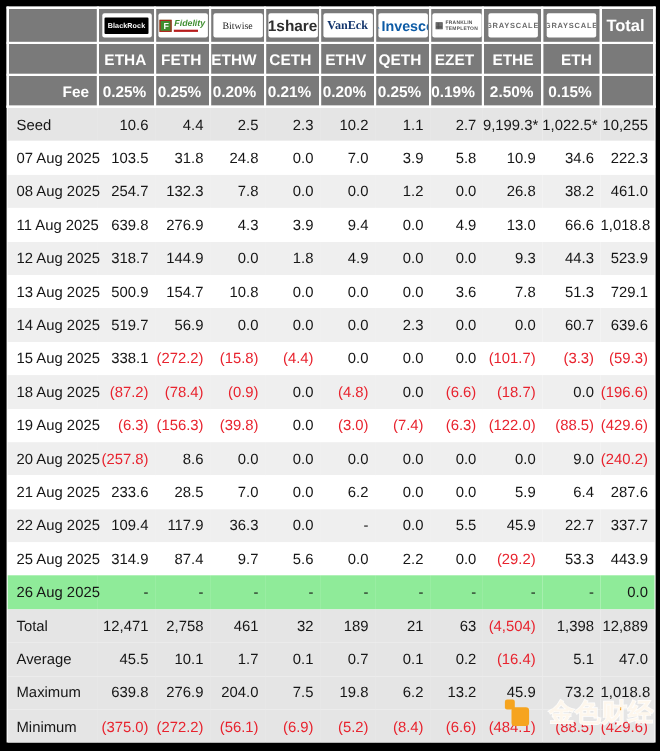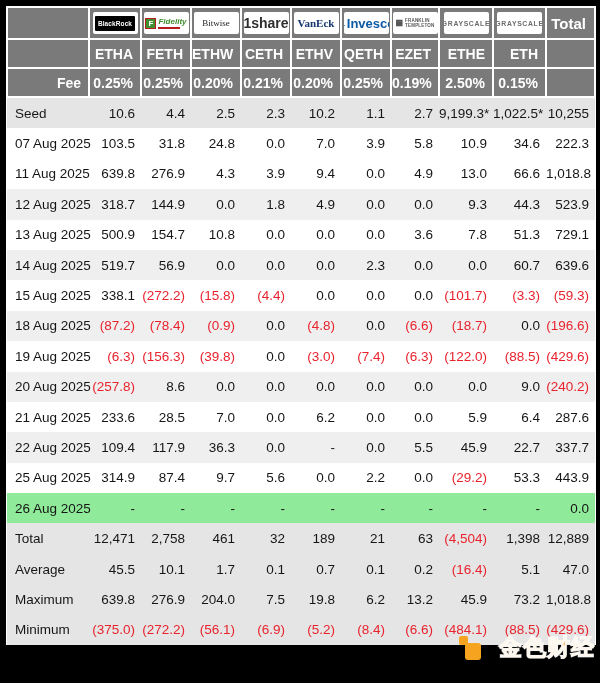--- a/index.html
+++ b/index.html
@@ -190,20 +190,33 @@
           <td>31.8</td>
           <td>24.8</td>
           <td>0.0</td>
           <td>7.0</td>
           <td>3.9</td>
           <td>5.8</td>
           <td>10.9</td>
           <td>34.6</td>
           <td>222.3</td>
         </tr>
+        <tr class="data even">
+          <td class="label">08 Aug 2025</td>
+          <td>254.7</td>
+          <td>132.3</td>
+          <td>7.8</td>
+          <td>0.0</td>
+          <td>0.0</td>
+          <td>1.2</td>
+          <td>0.0</td>
+          <td>26.8</td>
+          <td>38.2</td>
+          <td>461.0</td>
+        </tr>
         <tr class="data odd">
           <td class="label">11 Aug 2025</td>
           <td>639.8</td>
           <td>276.9</td>
           <td>4.3</td>
           <td>3.9</td>
           <td>9.4</td>
           <td>0.0</td>
           <td>4.9</td>
           <td>13.0</td>

